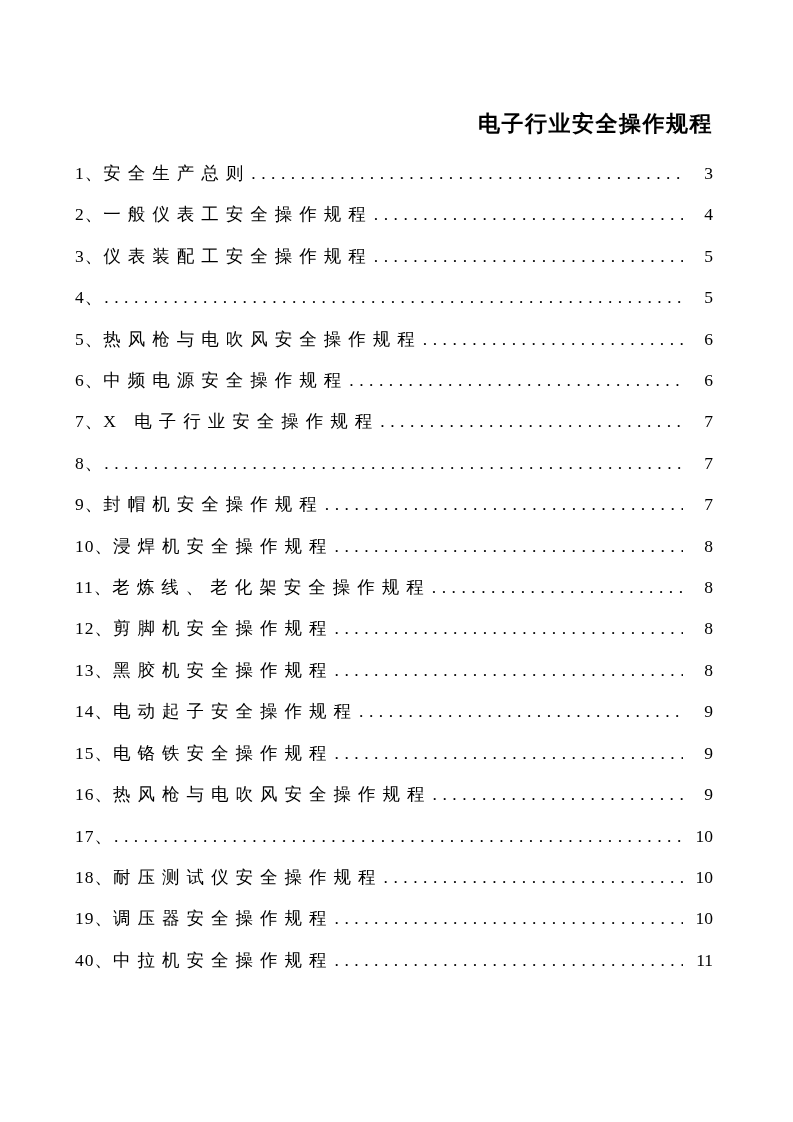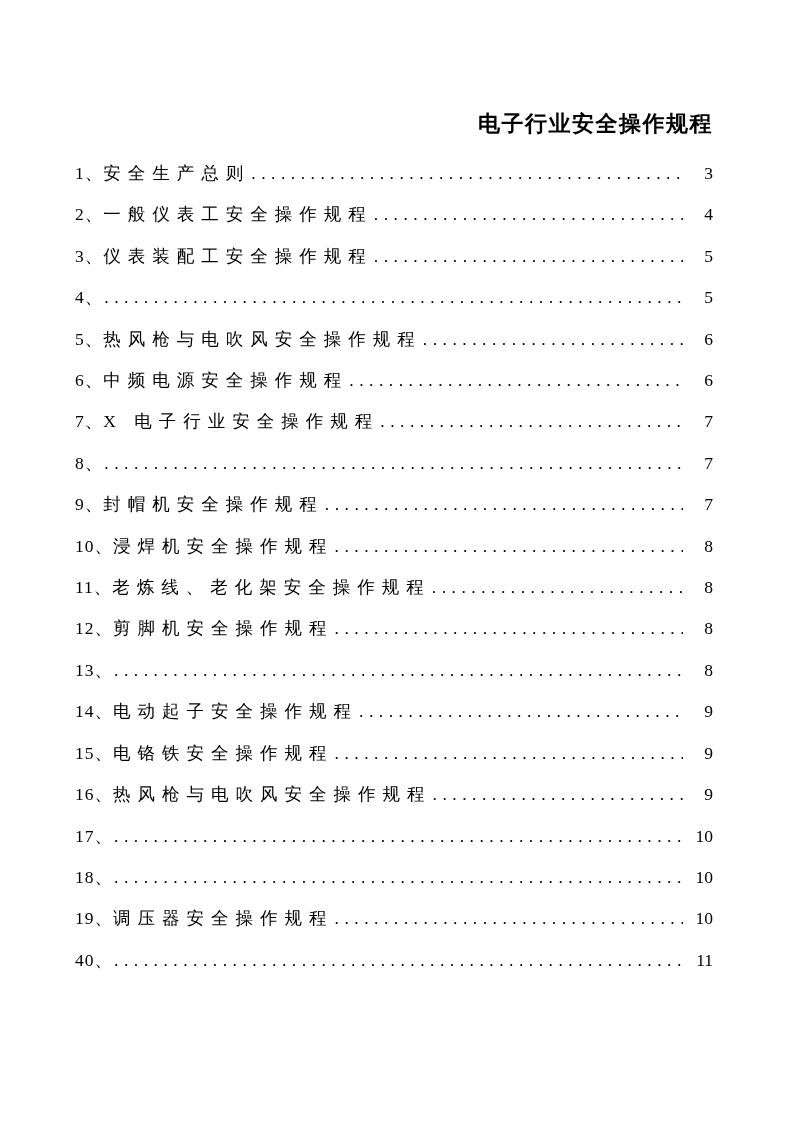--- a/index.html
+++ b/index.html
@@ -148,20 +148,21 @@
 
   <li class="toc-item">
     <span class="toc-num">12、</span>
     <span class="toc-title">剪脚机安全操作规程</span>
     <span class="toc-dots" aria-hidden="true">........................................................................................................................</span>
     <span class="toc-page">8</span>
   </li>
 
   <li class="toc-item">
     <span class="toc-num">13、</span>
+    <span class="toc-title">黑胶机安全操作规程</span>
     <span class="toc-dots" aria-hidden="true">........................................................................................................................</span>
     <span class="toc-page">8</span>
   </li>
 
   <li class="toc-item">
     <span class="toc-num">14、</span>
     <span class="toc-title">电动起子安全操作规程</span>
     <span class="toc-dots" aria-hidden="true">........................................................................................................................</span>
     <span class="toc-page">9</span>
   </li>
@@ -181,30 +182,32 @@
   </li>
 
   <li class="toc-item">
     <span class="toc-num">17、</span>
     <span class="toc-dots" aria-hidden="true">........................................................................................................................</span>
     <span class="toc-page">10</span>
   </li>
 
   <li class="toc-item">
     <span class="toc-num">18、</span>
+    <span class="toc-title">耐压测试仪安全操作规程</span>
     <span class="toc-dots" aria-hidden="true">........................................................................................................................</span>
     <span class="toc-page">10</span>
   </li>
 
   <li class="toc-item">
     <span class="toc-num">19、</span>
     <span class="toc-title">调压器安全操作规程</span>
     <span class="toc-dots" aria-hidden="true">........................................................................................................................</span>
     <span class="toc-page">10</span>
   </li>
 
   <li class="toc-item">
     <span class="toc-num">40、</span>
+    <span class="toc-title">中拉机安全操作规程</span>
     <span class="toc-dots" aria-hidden="true">........................................................................................................................</span>
     <span class="toc-page">11</span>
   </li>
 </ol>
 </div>
 
 </body></html>

